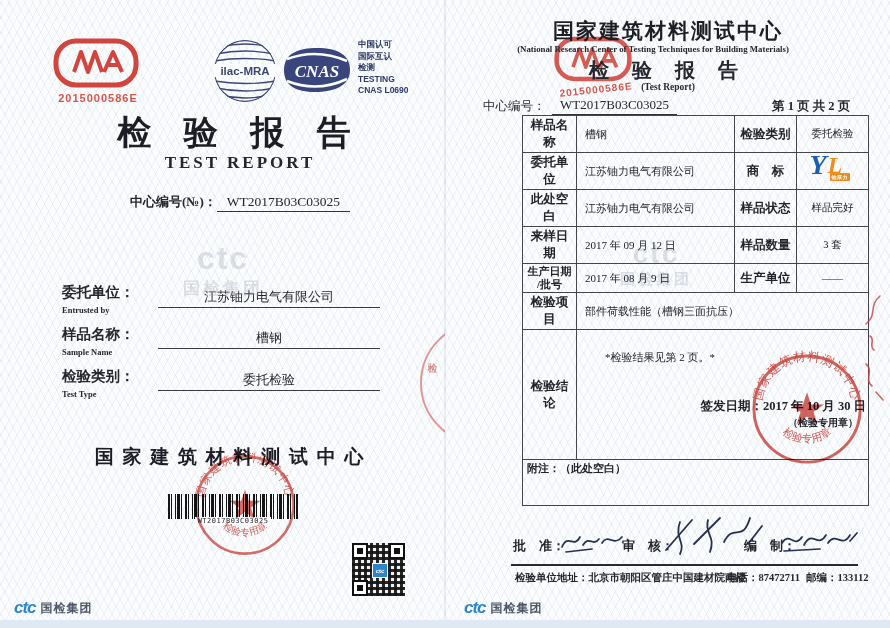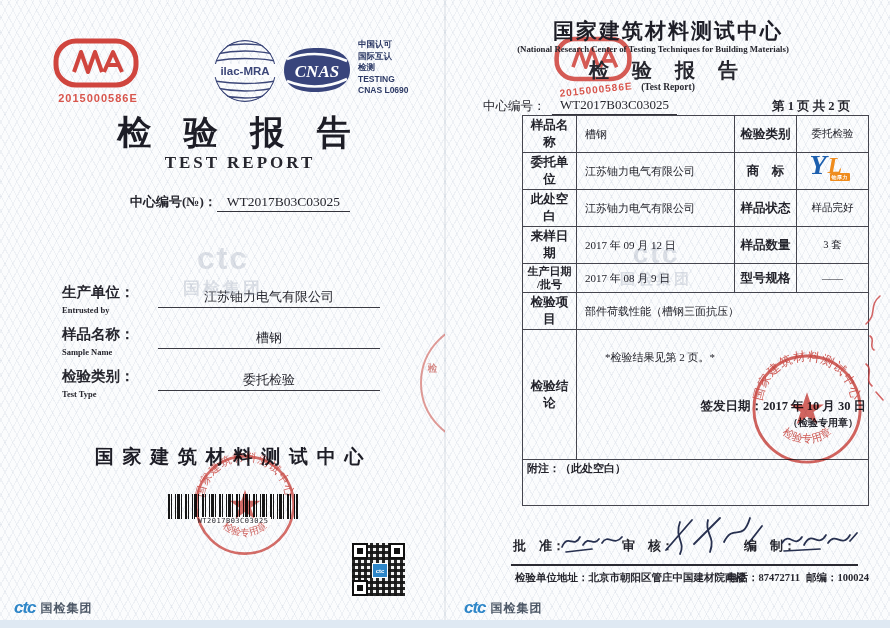--- a/index.html
+++ b/index.html
@@ -139,21 +139,21 @@
   <div class="abs ctr lp-cno">
     <span class="lab">中心编号(№)：</span><span class="val">WT2017B03C03025</span>
   </div>
 
   <div class="abs wm" style="left:168px;top:240px;width:110px">
     <div class="wm1">ctc</div>
     <div class="wm2">国检集团</div>
   </div>
 
   <div class="abs fld-lab" style="top:283px">
-    <div class="cn">生产单位：</div>
+    <div class="cn">委托单位：</div>
     <div class="en">Entrusted by</div>
   </div>
   <div class="abs fld-val" style="top:288px">江苏铀力电气有限公司</div>
 
   <div class="abs fld-lab" style="top:325px">
     <div class="cn">样品名称：</div>
     <div class="en">Sample Name</div>
   </div>
   <div class="abs fld-val" style="top:329px">槽钢</div>
 
@@ -252,21 +252,21 @@
     <tr style="height:25px">
       <td class="lbl">来样日期</td>
       <td class="v">2017 年 09 月 12 日</td>
       <td class="lbl">样品数量</td>
       <td class="vc">3 套</td>
     </tr>
     <tr style="height:29px">
       <td class="lbl prelines" style="font-size:11px">生产日期
 /批号</td>
       <td class="v">2017 年 08 月 9 日</td>
-      <td class="lbl">型号规格</td>
+      <td class="lbl">生产单位</td>
       <td class="vc">——</td>
     </tr>
     <tr style="height:29px">
       <td class="lbl">检验项目</td>
       <td class="v" colspan="3">部件荷载性能（槽钢三面抗压）</td>
     </tr>
     <tr style="height:130px">
       <td class="lbl">检验结论</td>
       <td class="concl" colspan="3">
         <span class="note">*检验结果见第 2 页。*</span>
@@ -327,21 +327,21 @@
         <path d="M 26,20 C 34,4 40,24 48,10"></path>
       <path d="M 50,18 C 58,6 64,24 72,10"></path>
         <path d="M 72,16 L 79,8"></path>
         <path d="M 6,26 L 42,24"></path>
     </g>
   </svg>
 
   <div class="abs divider"></div>
   <div class="abs addr nowrap" style="left:515px">检验单位地址：北京市朝阳区管庄中国建材院南楼</div>
   <div class="abs addr nowrap" style="left:727px">电话：87472711</div>
-  <div class="abs addr nowrap" style="left:806px">邮编：100024</div>
+  <div class="abs addr nowrap" style="left:806px">邮编：133112</div>
 
   <div class="abs ctc-logo" style="left:464px;top:598px">
     <span class="mk">ctc</span>
     <span class="nm">国检集团</span>
   </div>
 
   <div class="abs bottom-strip"></div>
 </div>
 
 </body></html>

